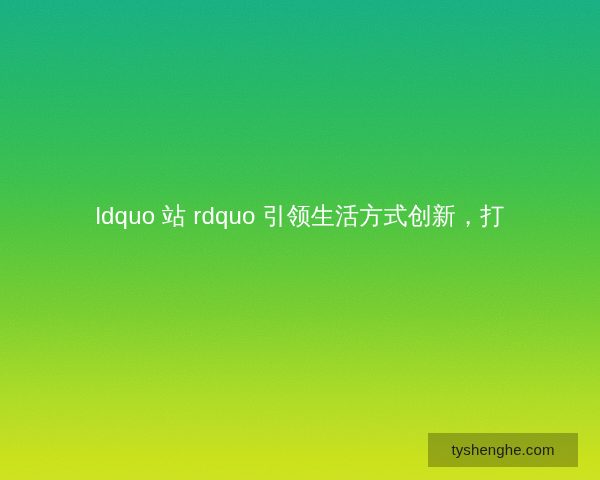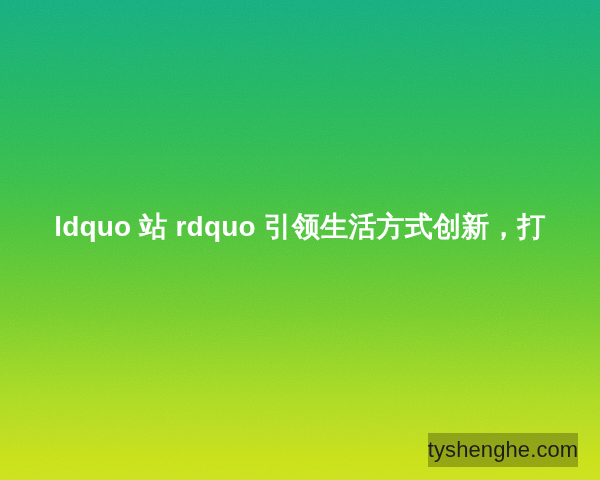--- a/index.html
+++ b/index.html
@@ -43,27 +43,27 @@
     position: absolute;
     inset: 0;
     pointer-events: none;
     opacity: 0.32;
     mix-blend-mode: overlay;
   }
 
   #headline {
     position: absolute;
     left: 40px;
-    top: 207px;
+    top: 196px;
     width: 520px;
     text-align: center;
     color: #ffffff;
-    font-size: 28px;
+    font-size: 24px;
     line-height: 40px;
-    font-weight: 700;
+    font-weight: 400;
     letter-spacing: 0.2px;
     text-rendering: optimizeLegibility;
     white-space: normal;
   }
 
   #headline .line {
     display: block;
   }
 
   #watermark {
@@ -73,21 +73,21 @@
     width: 150px;
     height: 34px;
     background: rgba(0, 0, 0, 0.26);
     display: flex;
     align-items: center;
     justify-content: center;
   }
 
   #watermark .wm-text {
     color: #1c1c1c;
-    font-size: 22px;
+    font-size: 15px;
     line-height: 18px;
     letter-spacing: 0.1px;
     white-space: nowrap;
   }
 </style>
 </head>
 <body>
 
 <div id="banner">
 

